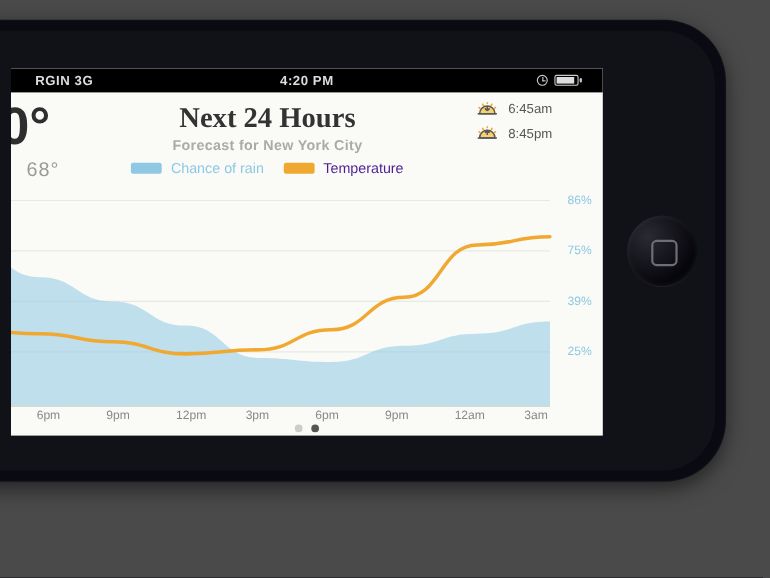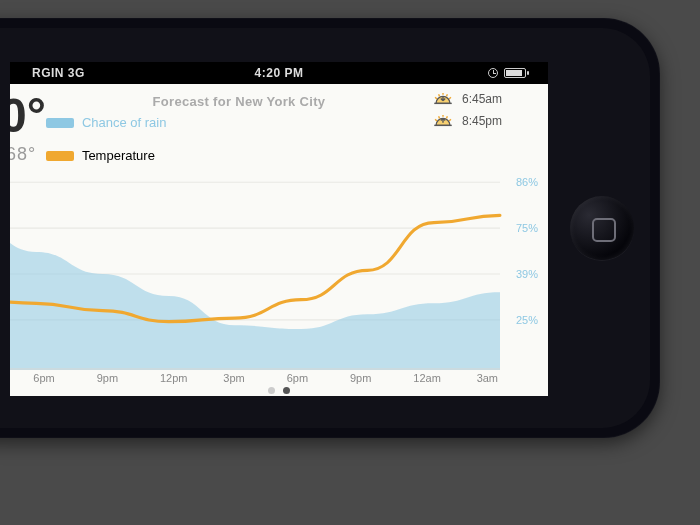--- a/index.html
+++ b/index.html
@@ -63,35 +63,35 @@
 
   .header-row {
     display: flex; align-items: flex-start;
     padding: 8px 16px 0 0;
   }
   .temp-block { margin-left: -10px; }
   .temp-big {
     font-size: 48px; font-weight: 700; color: #2e2e2e;
     line-height: 1;
   }
-  .temp-low { font-size: 18px; color: #9a9a9a; margin-top: 4px; padding-left: 6px; letter-spacing: 1px; }
+  .temp-low { font-size: 18px; color: #9a9a9a; margin-top: 4px; padding-left: 24px; letter-spacing: 1px; }
   .title-block { flex: 1; text-align: center; }
   .title-main { font-size: 26px; color: #333; font-weight: 600; font-family: Georgia, "Times New Roman", serif; }
   .title-sub  { font-size: 13px; color: #aaa; margin-top: 2px; letter-spacing: 0.3px; font-weight: bold; }
   .sun-block { width: 100px; }
   .sun-row { display: flex; align-items: center; gap: 8px; font-size: 12px; color: #555; margin-bottom: 8px; }
   .sun-ico { width: 22px; height: 14px; position: relative; }
 
-  .legend { display: flex; justify-content: center; gap: 18px; margin-top: 6px; font-size: 13px; flex-direction: column; }
+  .legend { display: flex; justify-content: center; gap: 18px; margin-top: 6px; font-size: 13px; }
   .legend-item { display: flex; align-items: center; gap: 8px; }
   .swatch { width: 28px; height: 10px; border-radius: 2px; }
   .lg-rain .swatch { background: #8ec8e3; }
   .lg-rain span { color: #8ec8e3; }
   .lg-temp .swatch { background: #f0a830; }
-  .lg-temp span { color: #000000; }
+  .lg-temp span { color: #4c1d95; }
 
   .chart-wrap { position: absolute; left: -40px; right: 8px; bottom: 26px; top: 94px; }
   svg.chart { width: 100%; height: 100%; display: block; }
   .ylabels { position: absolute; right: 2px; top: 0; bottom: 0; width: 40px; text-align: right;
              font-size: 11px; color: #8ec8e3; pointer-events: none; }
   .ylabels div { position: absolute; right: 0; transform: translateY(-50%); }
 
   .xlabels { position: absolute; left: -40px; right: 8px; bottom: 8px; height: 16px;
              display: flex; font-size: 11px; color: #888; }
   .xlabels span { flex: 1; }
@@ -120,20 +120,21 @@
       </div>
 
       <div class="content">
 
         <div class="header-row">
           <div class="temp-block">
             <div class="temp-big">0°</div>
             <div class="temp-low">68°</div>
           </div>
           <div class="title-block">
+            <div class="title-main">Next 24 Hours</div>
             <div class="title-sub">Forecast for New York City</div>
             <div class="legend">
               <div class="legend-item lg-rain">
                 <div class="swatch"></div>
                 <span>Chance of rain</span>
               </div>
               <div class="legend-item lg-temp">
                 <div class="swatch"></div>
                 <span>Temperature</span>
               </div>

